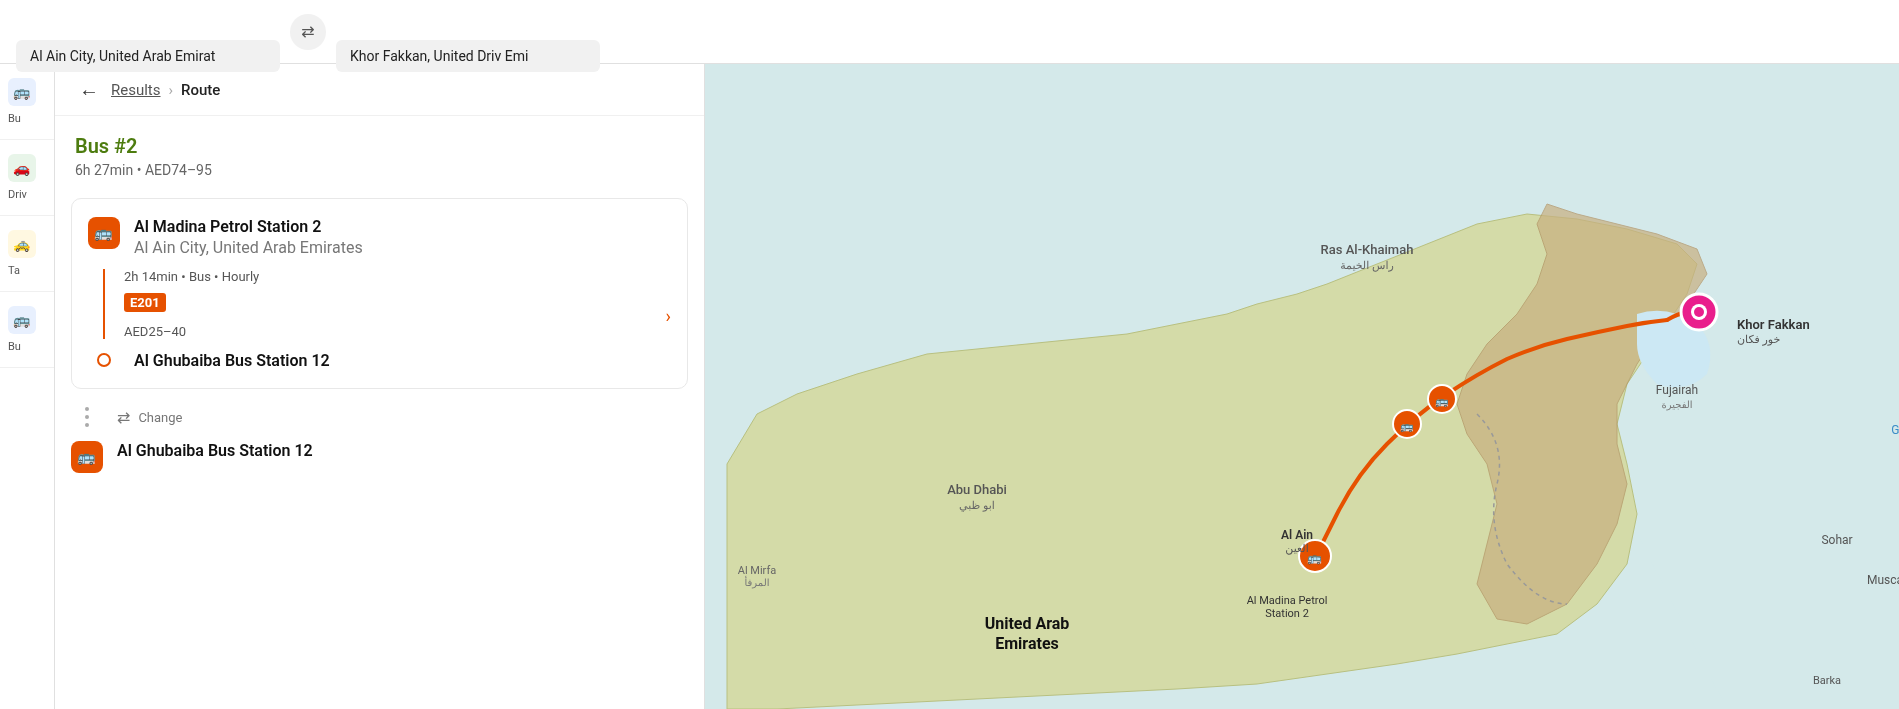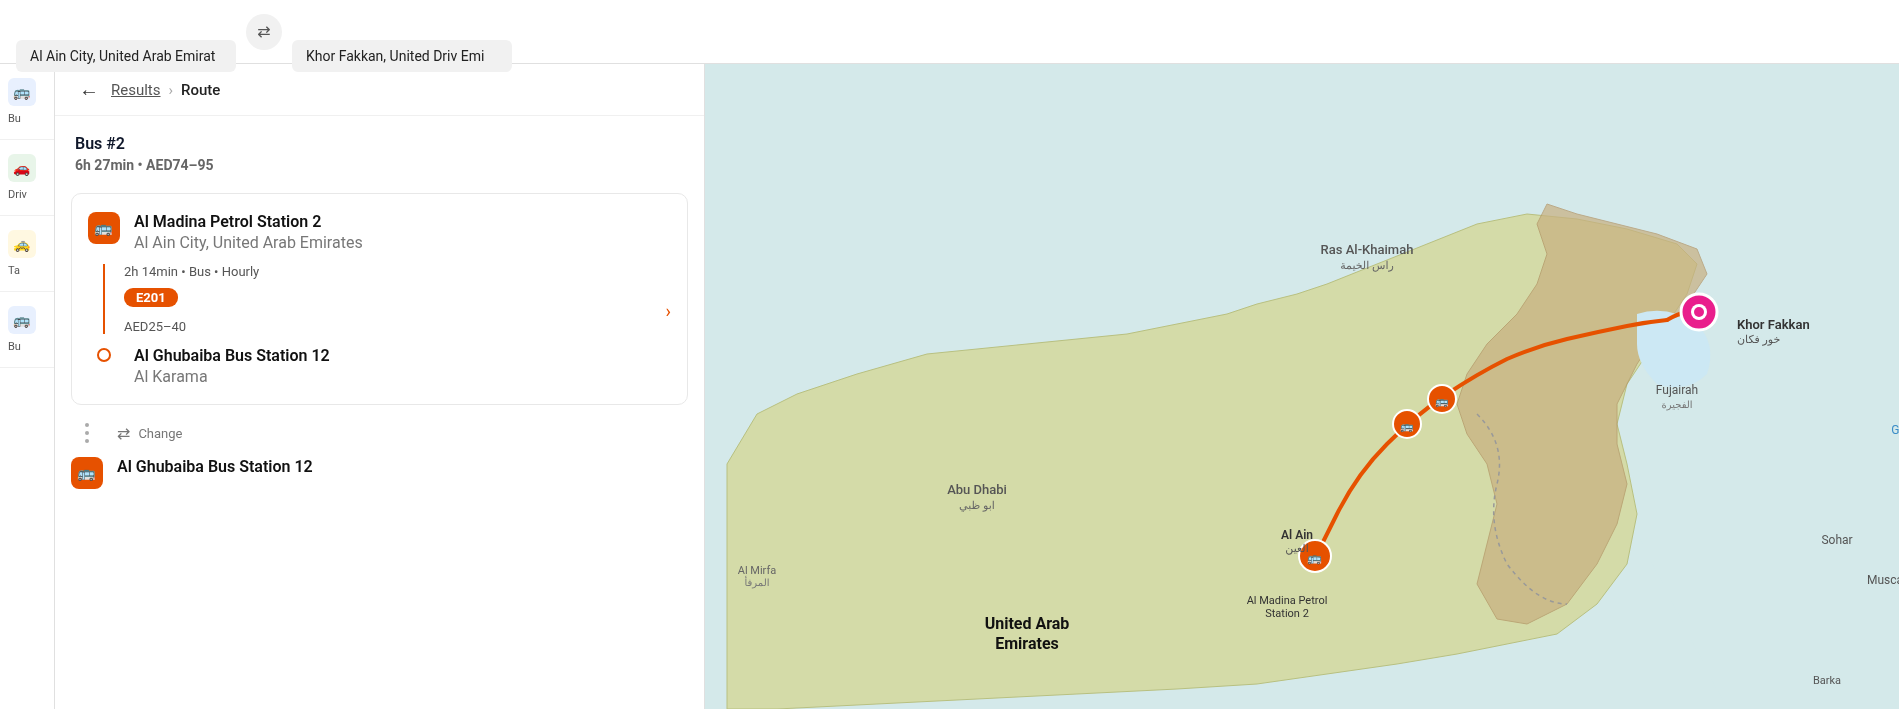--- a/index.html
+++ b/index.html
@@ -17,21 +17,21 @@
       z-index: 10;
       position: relative;
     }
     .location-input {
       background: #f1f1f1;
       border: none;
       border-radius: 6px;
       padding: 8px 14px;
       font-size: 14px;
       color: #222;
-      width: 220px;
+      width: 264px;
       cursor: pointer;
       margin-top: 48px;
     }
     .swap-btn {
       background: #f1f1f1;
       border: none;
       border-radius: 50%;
       width: 36px;
       height: 36px;
       display: flex; align-items: center; justify-content: center;
@@ -126,29 +126,28 @@
       font-size: 15px;
       color: #222;
       font-weight: 500;
     }
 
     
     .route-header {
       padding: 18px 20px 10px;
     }
     .route-title {
-      font-size: 16px;
+      font-size: 20px;
       font-weight: 600;
-      color: #0f172a;
+      color: #4d7c0f;
     }
     .route-meta {
       font-size: 14px;
       color: #666;
       margin-top: 4px;
-      font-weight: bold;
     }
 
     
     .route-card {
       margin: 10px 16px;
       border: 1px solid #e8e8e8;
       border-radius: 10px;
       padding: 18px 16px;
       background: #fff;
     }
@@ -220,22 +219,22 @@
     .segment-meta {
       font-size: 13px;
       color: #555;
       margin-bottom: 8px;
     }
     .route-badge {
       display: inline-flex;
       align-items: center;
       background: #e65100;
       color: #fff;
-      border-radius: 9px;
-      padding: 2px 12px;
+      border-radius: 3px;
+      padding: 2px 6px;
       font-size: 13px;
       font-weight: 700;
       margin-bottom: 6px;
     }
     .segment-price {
       font-size: 13px;
       color: #555;
       margin-top: 6px;
     }
     .chevron-right {
@@ -390,21 +389,20 @@
           </div>
         </div>
       </div>
 
       <div class="stop-row">
         <div class="stop-icon-col">
           <div class="stop-dot" style="width:14px;height:14px;border-radius:50%;border:2px solid #e65100;background:#fff;"></div>
         </div>
         <div class="stop-info">
           <div class="stop-name">Al Ghubaiba Bus Station 12</div>
-          <div class="stop-sub">Al Karama</div>
         </div>
       </div>
 
     </div>
 
     <div class="transfer-row">
       <div class="transfer-dots-col">
         <div class="transfer-dot"></div>
         <div class="transfer-dot"></div>
         <div class="transfer-dot"></div>

